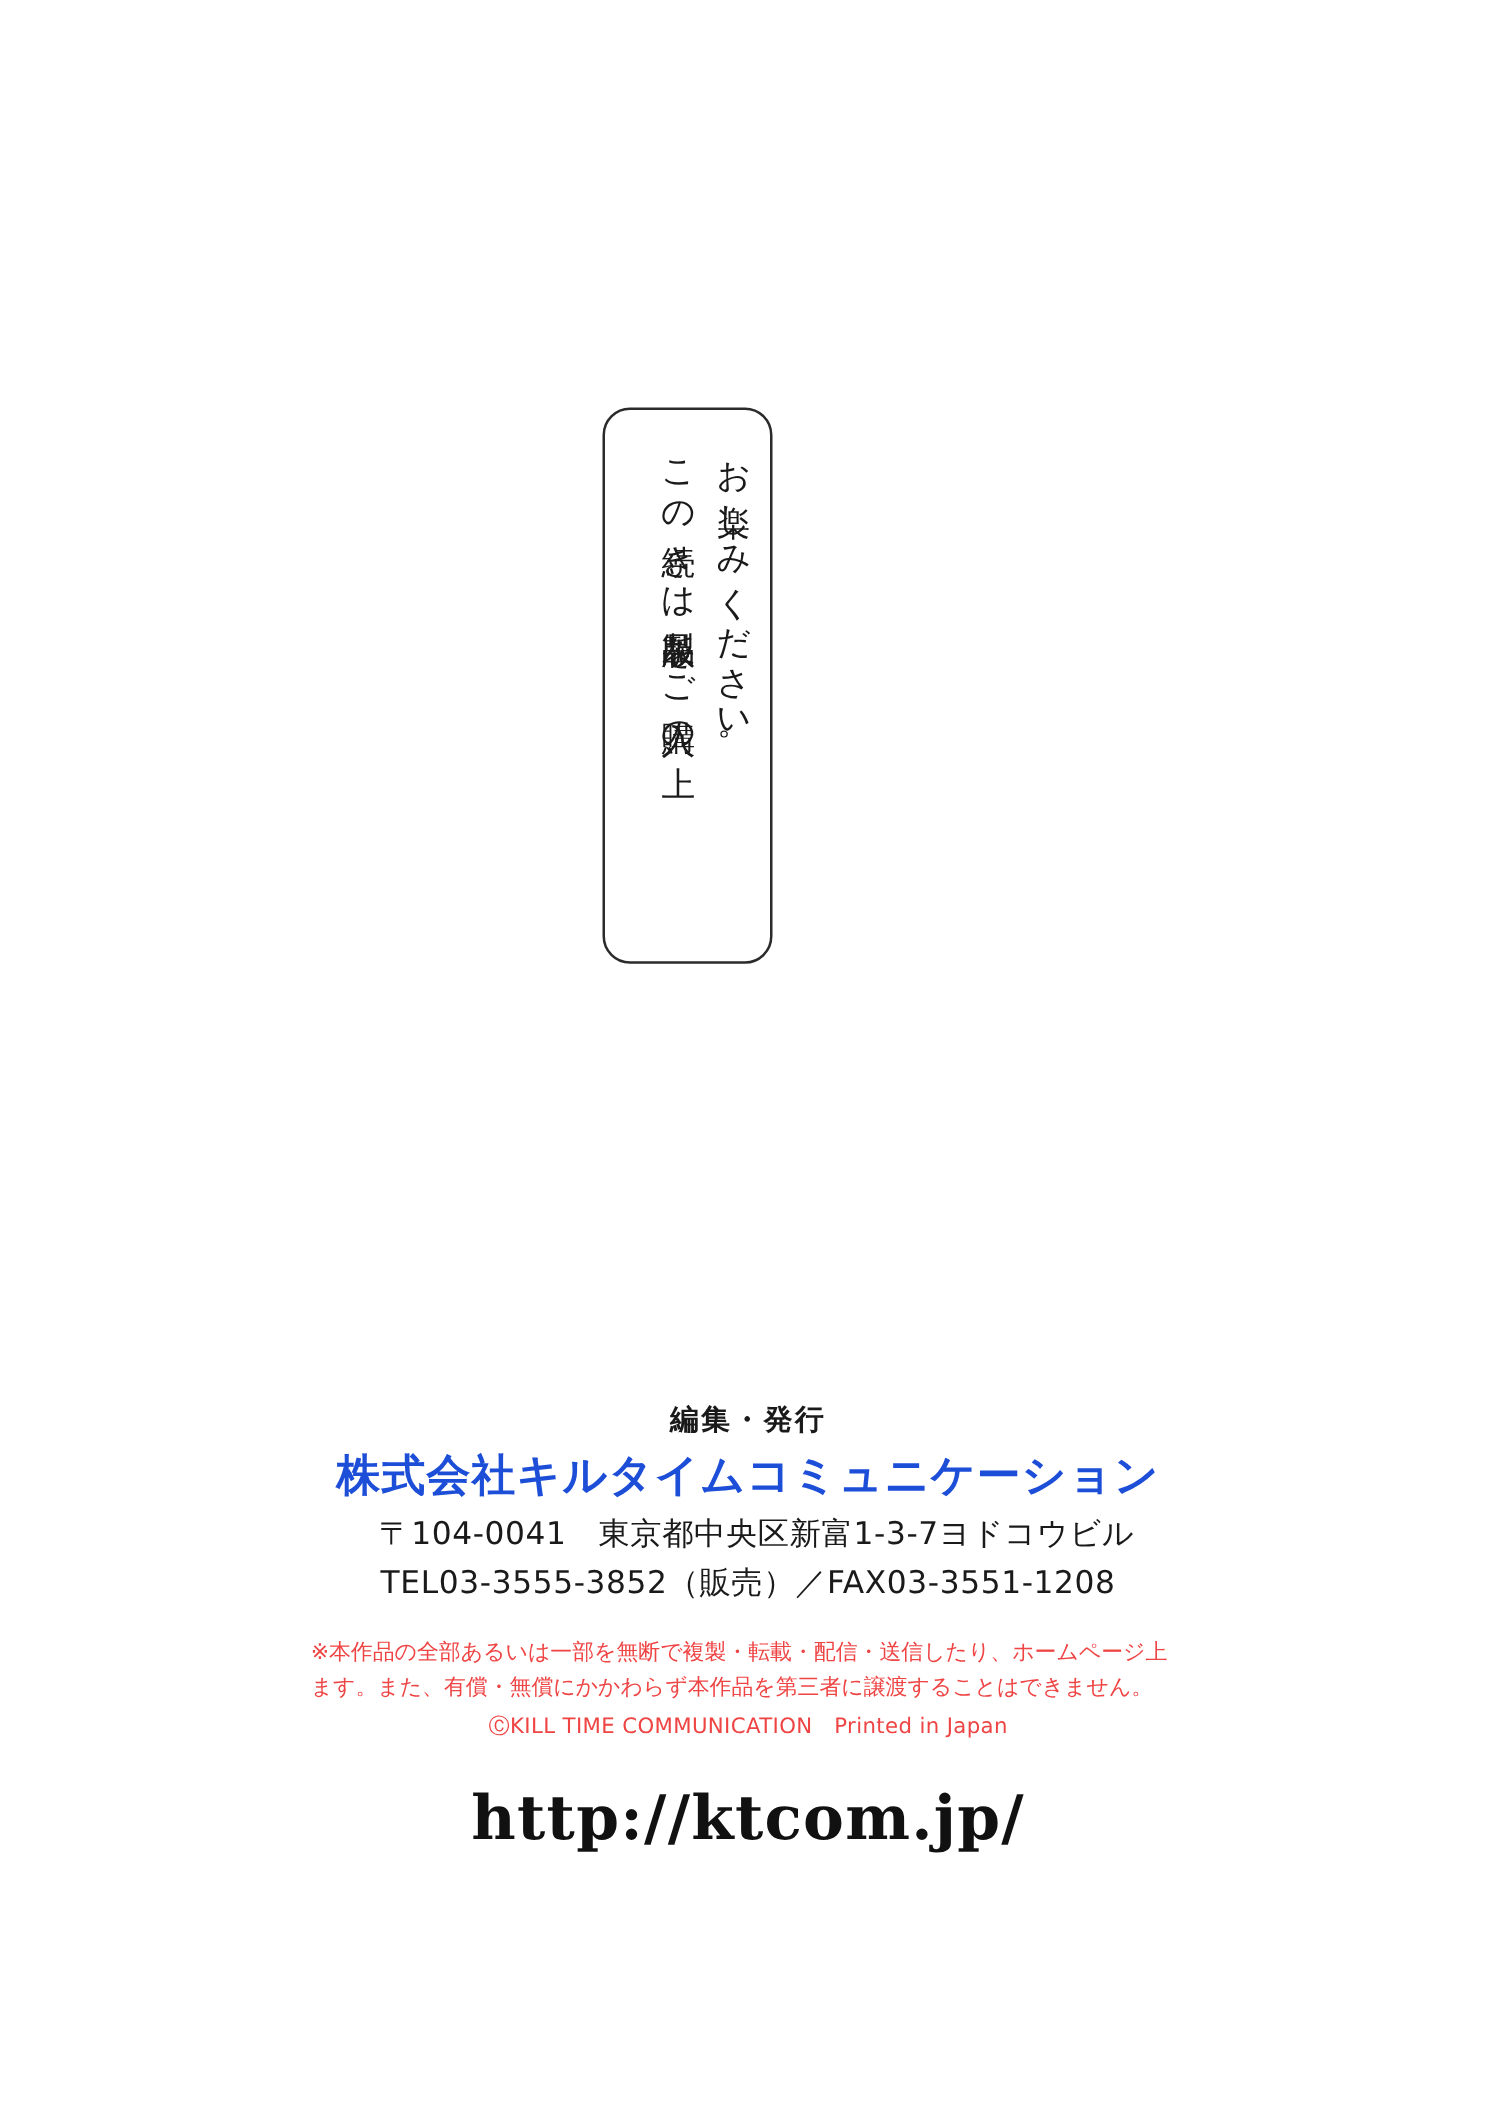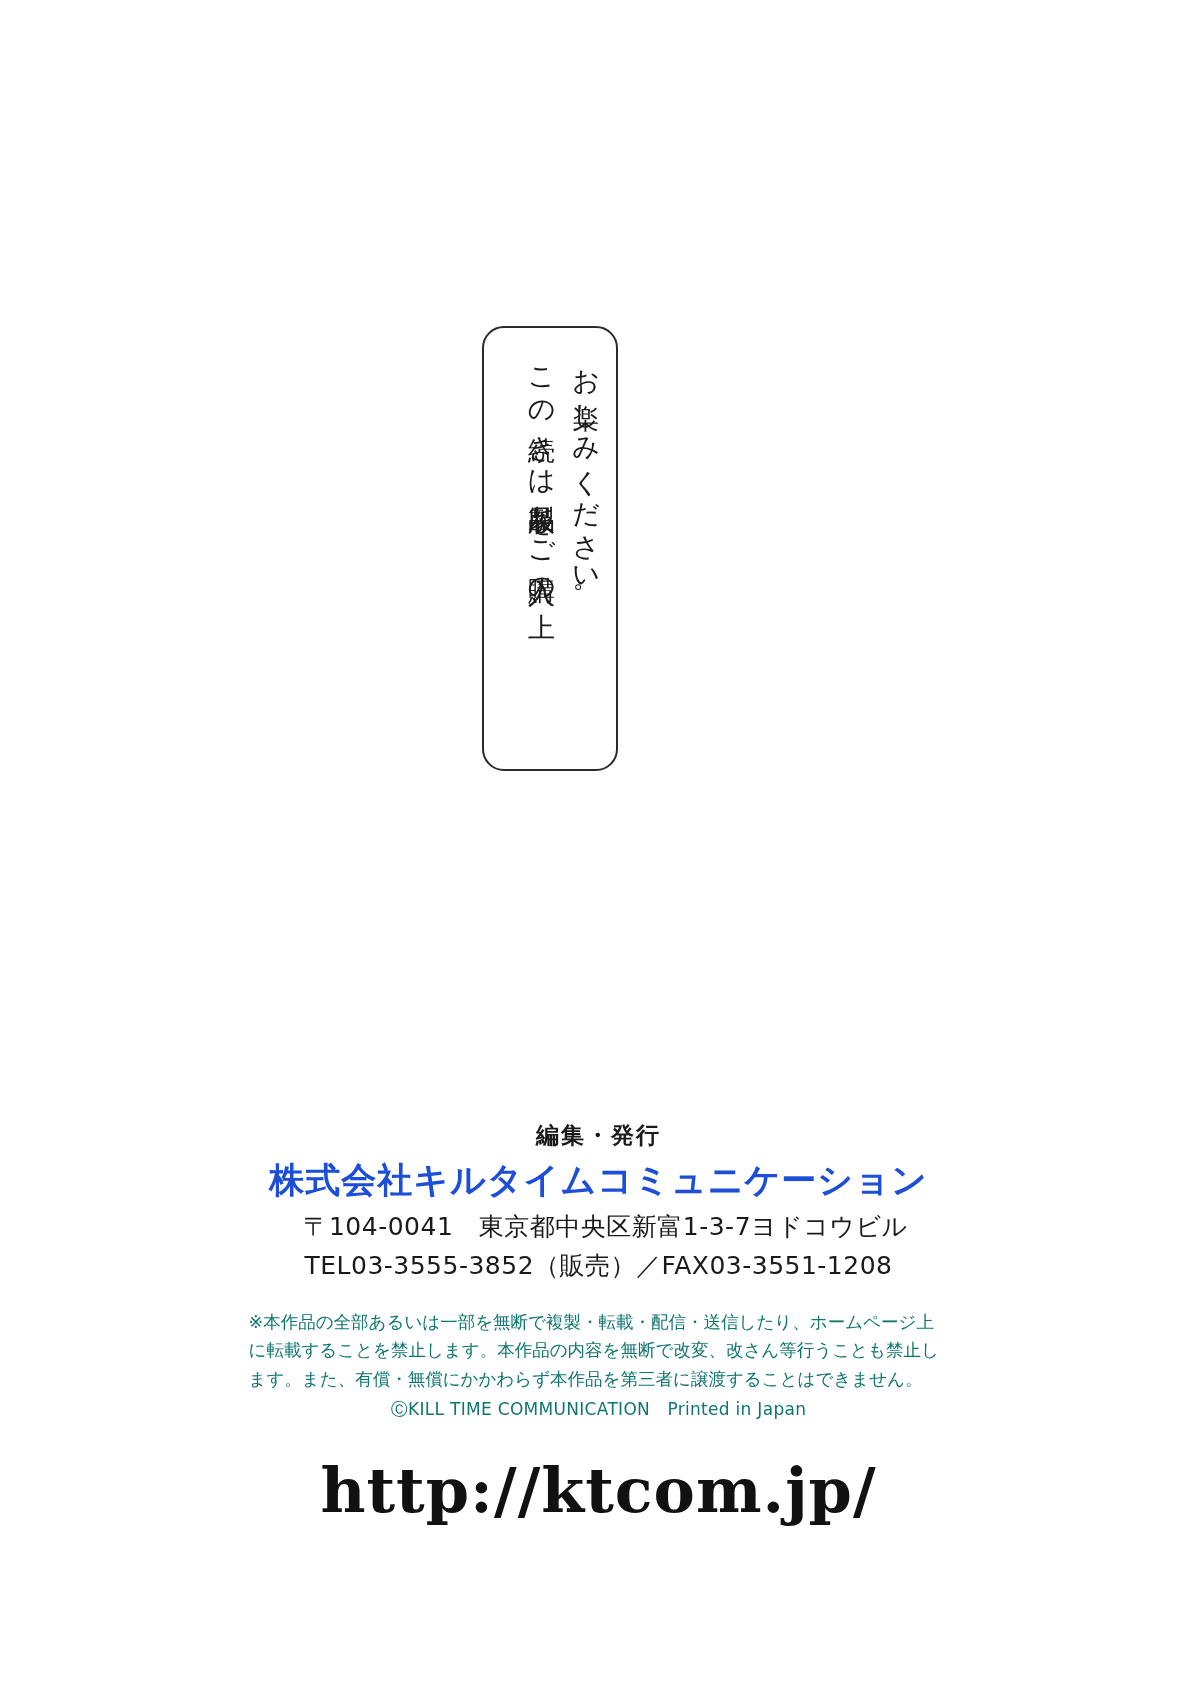--- a/index.html
+++ b/index.html
@@ -93,36 +93,36 @@
     margin-bottom: 26px;
   }
 
   .legal {
     width: 700px;
     margin: 0 auto;
     text-align: left;
     font-family: "DejaVu Sans", "Liberation Sans", sans-serif;
     font-size: 17.5px;
     line-height: 1.62;
-    color: #0f766e;
+    color: #ef4444;
   }
   .legal-line { white-space: nowrap; }
   .legal-copy {
     text-align: center;
     font-size: 17px;
     margin-top: 3px;
     letter-spacing: 0.3px;
   }
 
   .url {
     margin-top: 30px;
     text-align: center;
     font-family: "DejaVu Serif", "Liberation Serif", serif;
     font-weight: bold;
-    font-size: 62px;
+    font-size: 49px;
     letter-spacing: 1px;
     color: #111111;
   }
 </style>
 </head>
 <body>
 
 <div class="page">
 
   <div class="notice-box">
@@ -133,21 +133,20 @@
   </div>
 
   <div class="colophon">
     <div class="col-small">編集・発行</div>
     <div class="col-company">株式会社キルタイムコミュニケーション</div>
     <div class="col-address">〒104-0041　東京都中央区新富1-3-7ヨドコウビル</div>
     <div class="col-tel">TEL03-3555-3852（販売）／FAX03-3551-1208</div>
 
     <div class="legal">
       <div class="legal-line">※本作品の全部あるいは一部を無断で複製・転載・配信・送信したり、ホームページ上</div>
-      <div class="legal-line">に転載することを禁止します。本作品の内容を無断で改変、改さん等行うことも禁止し</div>
       <div class="legal-line">ます。また、有償・無償にかかわらず本作品を第三者に譲渡することはできません。</div>
       <div class="legal-copy">ⒸKILL TIME COMMUNICATION　Printed in Japan</div>
     </div>
 
     <div class="url">http://ktcom.jp/</div>
   </div>
 
 </div>
 
 </body></html>

